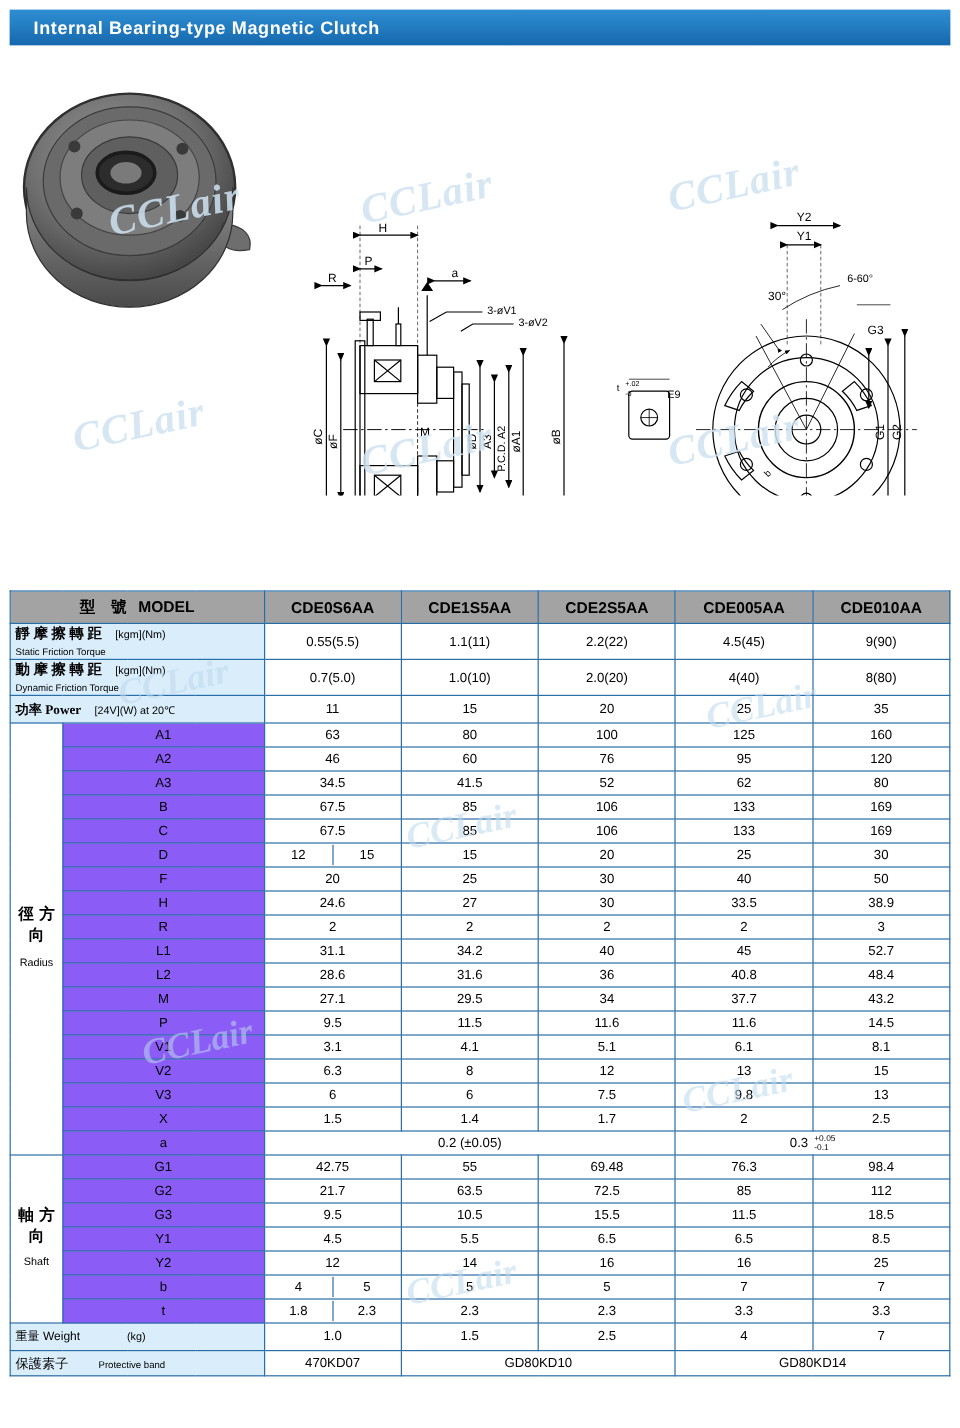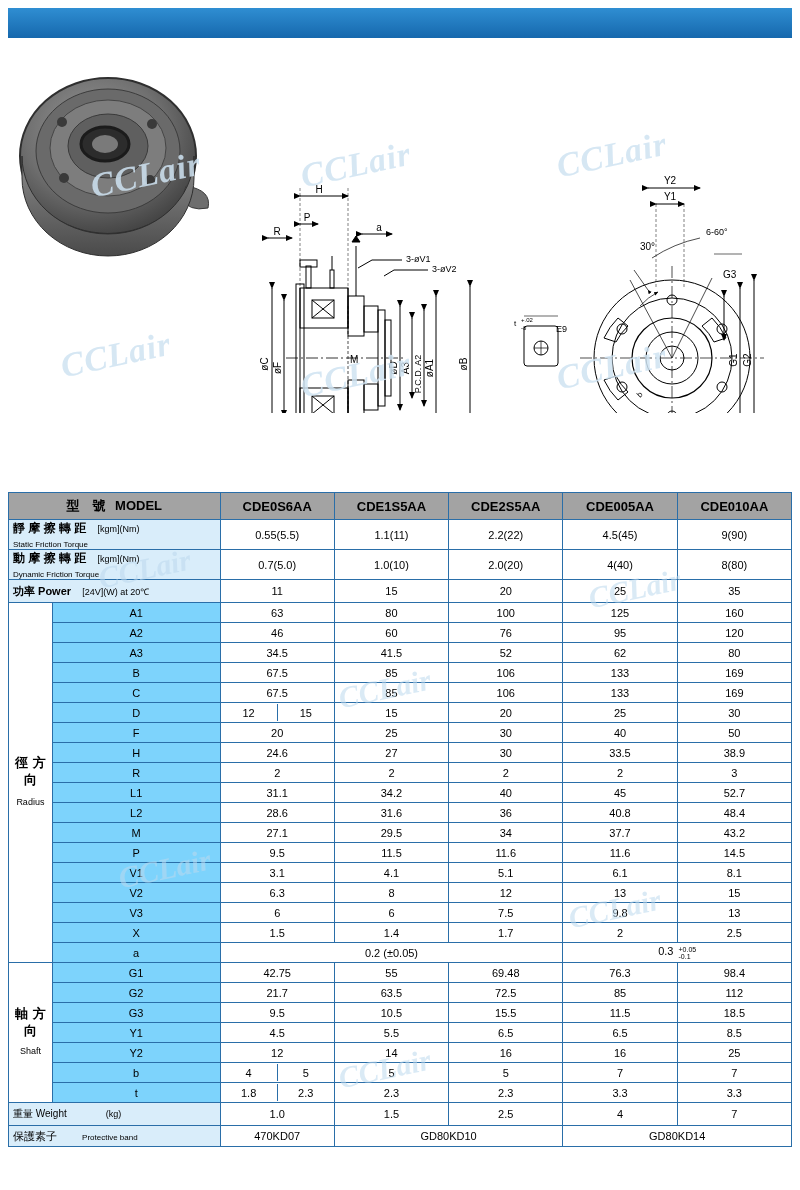--- a/index.html
+++ b/index.html
@@ -109,25 +109,25 @@
     font-weight:bold;
     font-size:13px;
     height:26px;
   }
   .rowlbl{
     background:#d9edfa;
     text-align:left;
     padding-left:4px;
     font-size:11px;
   }
-  .rowlbl .cn{font-size:12px;font-weight:bold;font-family:Liberation Sans, sans-serif;}
+  .rowlbl .cn{font-size:12px;font-weight:bold;font-family:Liberation Serif, serif;}
   .rowlbl .en{font-size:8px;}
   .rowlbl .unit{font-size:9px;}
   .band{background:#d9edfa;}
-  .dimlbl{background:#7dd3fc;font-size:11px;width:44px;}
+  .dimlbl{background:#8b5cf6;font-size:11px;width:44px;}
   .sidelbl{
     background:#ffffff;
     width:36px;
     font-family:"DejaVu Sans",sans-serif;
     font-size:13px;
     font-weight:bold;
     line-height:17px;
   }
   .sidelbl .en{font-size:9px;font-weight:normal;font-family:"Liberation Sans",sans-serif;}
   .sup{font-size:7px;line-height:7px;display:inline-block;vertical-align:middle;text-align:left;margin-left:2px;}
@@ -137,20 +137,21 @@
     font-style:italic;font-weight:bold;
     color:#bcd9ee;opacity:.55;font-size:30px;
     transform:rotate(-12deg);pointer-events:none;user-select:none;
   }
 </style>
 </head>
 <body>
 
 <div class="header">
   <div class="blue-bar">
+    <span class="en">Internal Bearing-type Magnetic Clutch</span>
   </div>
 </div>
 
 <div class="drawing">
 
   <svg class="dwg" width="800" height="375">
     <defs>
       <radialGradient id="gPhoto" cx="42%" cy="35%" r="72%">
         <stop offset="0%" stop-color="#9a9a9a"></stop>
         <stop offset="55%" stop-color="#6f6f6f"></stop>

